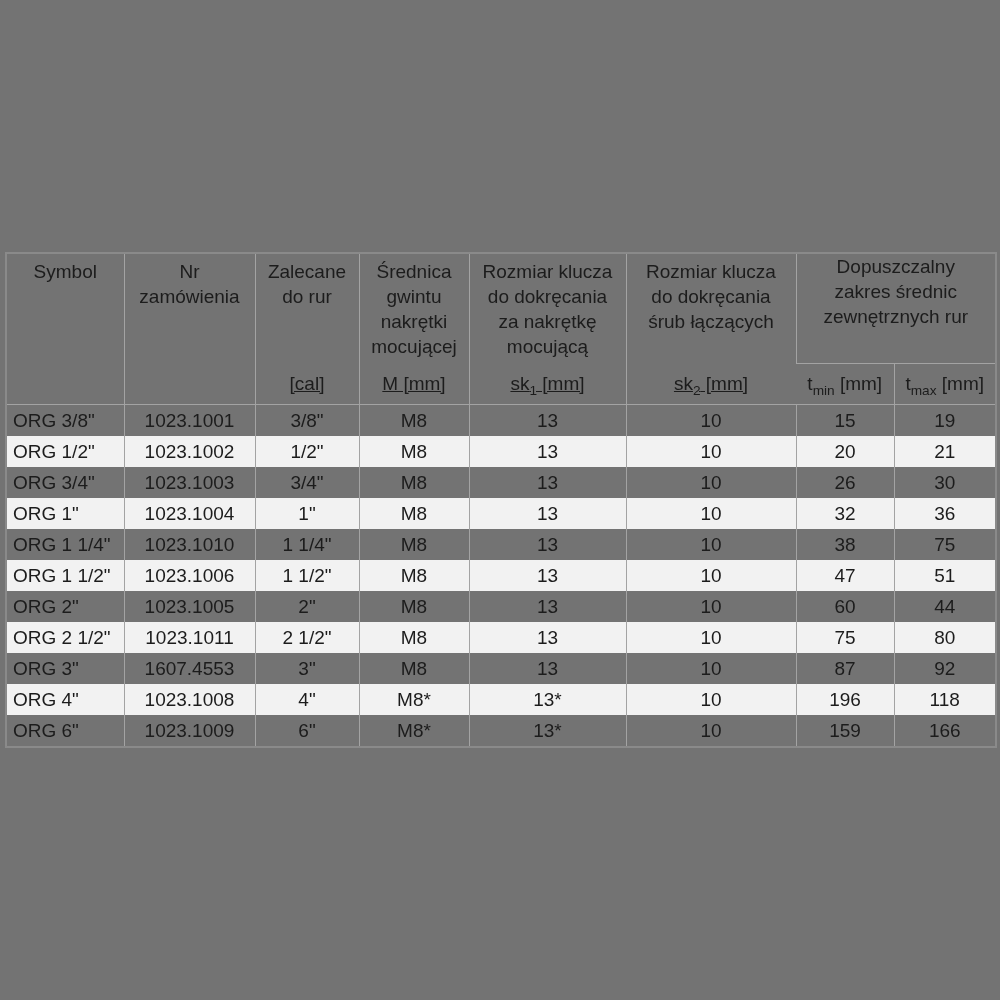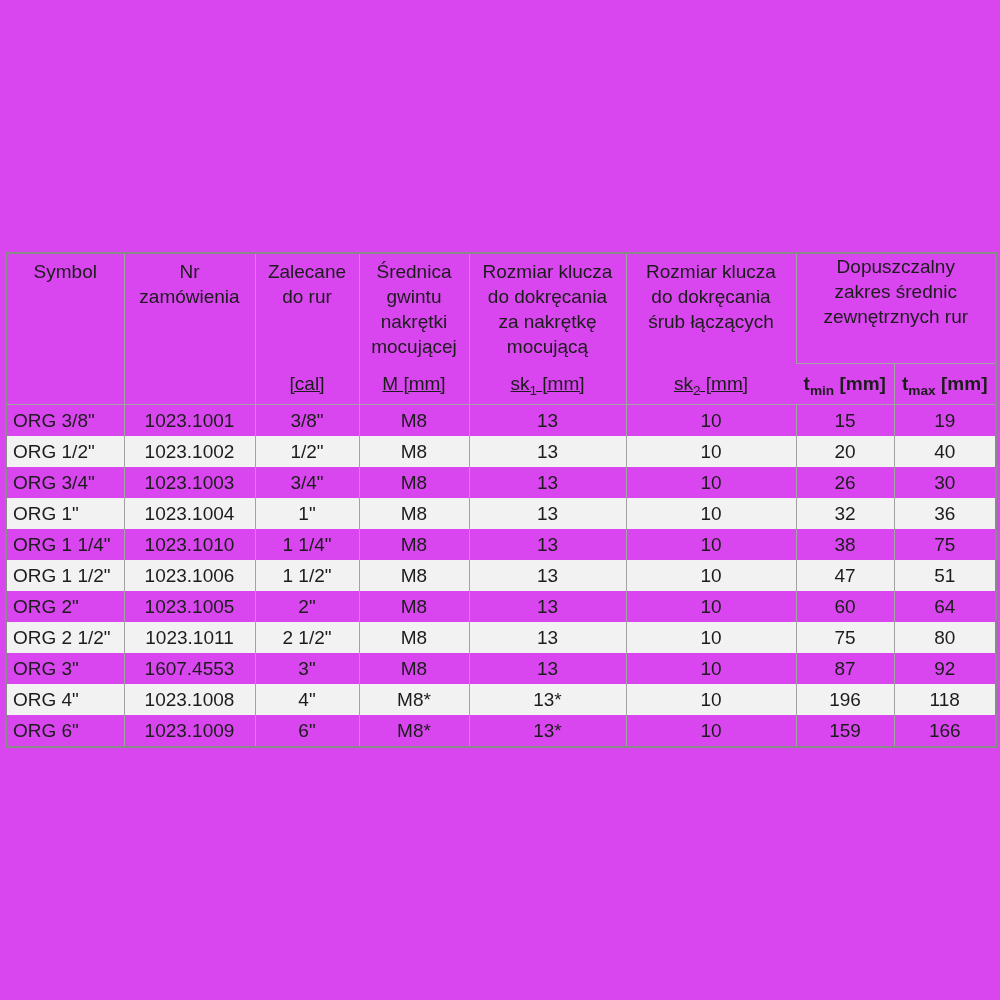--- a/index.html
+++ b/index.html
@@ -4,21 +4,21 @@
 <style>
   html, body {
     margin: 0;
     padding: 0;
     background: #ffffff;
   }
   .page {
     position: relative;
     width: 1000px;
     height: 1000px;
-    background: #d946ef;
+    background: #737373;
     font-family: "Liberation Sans", sans-serif;
     color: #1c1c1c;
   }
   .spec-table-wrap {
     position: absolute;
     left: 5px;
     top: 252px;
     width: 990px;
   }
   table.spec {
@@ -60,21 +60,20 @@
   }
   th.group-th {
     height: 110px;
     padding-top: 5px;
     box-sizing: border-box;
   }
   tr.header-sub th {
     height: 40px;
     vertical-align: middle;
     line-height: 40px;
-    font-weight: bold;
   }
   sub {
     font-size: 0.72em;
     line-height: 0;
   }
   tbody td {
     height: 31px;
     line-height: 31px;
     text-align: center;
     border-top: none;
@@ -177,21 +176,21 @@
     <td>19</td>
   </tr>
           <tr>
     <td class="cell-symbol">ORG 1/2"</td>
     <td>1023.1002</td>
     <td>1/2"</td>
     <td>M8</td>
     <td>13</td>
     <td>10</td>
     <td>20</td>
-    <td>40</td>
+    <td>21</td>
   </tr>
           <tr>
     <td class="cell-symbol">ORG 3/4"</td>
     <td>1023.1003</td>
     <td>3/4"</td>
     <td>M8</td>
     <td>13</td>
     <td>10</td>
     <td>26</td>
     <td>30</td>
@@ -227,21 +226,21 @@
     <td>51</td>
   </tr>
           <tr>
     <td class="cell-symbol">ORG 2"</td>
     <td>1023.1005</td>
     <td>2"</td>
     <td>M8</td>
     <td>13</td>
     <td>10</td>
     <td>60</td>
-    <td>64</td>
+    <td>44</td>
   </tr>
           <tr>
     <td class="cell-symbol">ORG 2 1/2"</td>
     <td>1023.1011</td>
     <td>2 1/2"</td>
     <td>M8</td>
     <td>13</td>
     <td>10</td>
     <td>75</td>
     <td>80</td>

